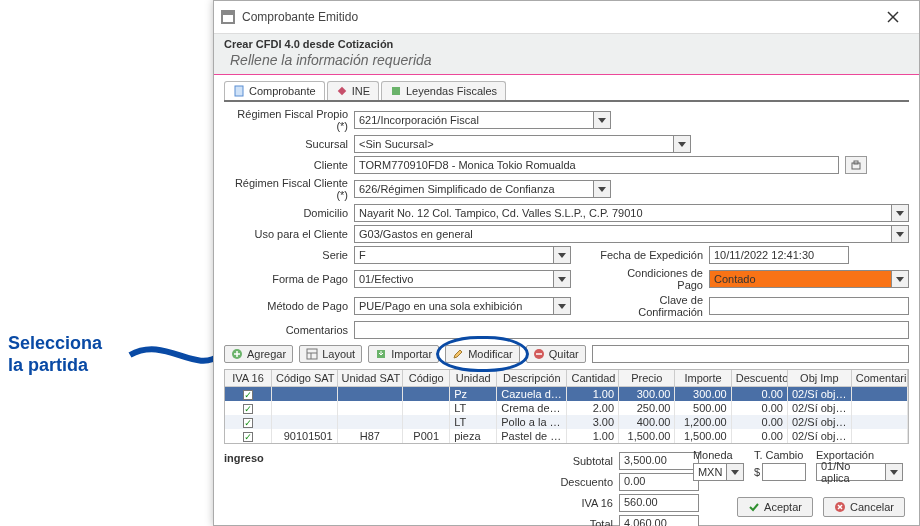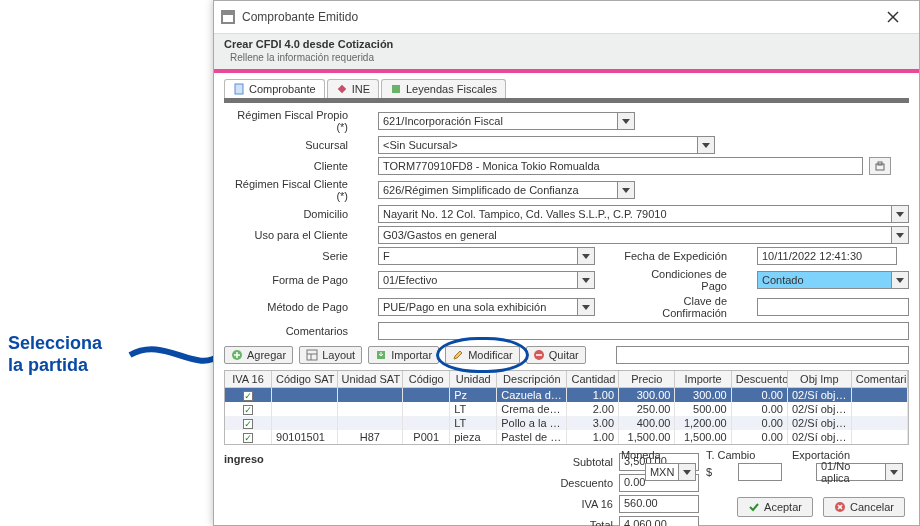--- a/index.html
+++ b/index.html
@@ -6,45 +6,45 @@
   body { margin: 0; font-family: "Segoe UI", Tahoma, sans-serif; font-size: 11px; color: #333; background: #fff; width: 920px; height: 526px; position: relative; }
   .annotation { position: absolute; left: 8px; top: 333px; width: 200px; color: #094aa5; font-weight: bold; font-size: 18px; font-family: Arial, sans-serif; line-height: 1.2; }
   .arrow-svg { position: absolute; left: 125px; top: 330px; }
   .window { position: absolute; left: 213px; top: 0; width: 707px; height: 526px; border: 1px solid #aaa; background: #fff; box-shadow: 0 0 8px rgba(0,0,0,0.25); }
   .titlebar { height: 28px; display: flex; align-items: center; padding: 16px 6px; border-bottom: 1px solid #ddd; background: #fff; }
   .titlebar-icon { width: 16px; height: 16px; margin-right: 6px; display: inline-flex; align-items: center; justify-content: center; }
   .titlebar-text { font-size: 12px; color: #444; flex: 1; }
   .close-btn { width: 40px; height: 28px; display: flex; align-items: center; justify-content: center; cursor: pointer; }
   .subtitle { padding: 4px 10px 2px 10px; background: #eef0f0; }
   .subtitle-strong { font-weight: bold; color: #333; font-size: 11px; }
-  .subhint { padding: 0 10px 6px 16px; color: #666; font-size: 10px; background: #eef0f0; border-bottom: 4px solid #ec4899; }
-  .tabs { display: flex; gap: 2px; margin: 6px 10px 0 10px; border-bottom: 5px solid #737373; }
+  .subhint { padding: 0 10px 6px 16px; color: #666; font-size: 14px; background: #eef0f0; border-bottom: 1px solid #ec4899; font-style: italic; }
+  .tabs { display: flex; gap: 2px; margin: 6px 10px 0 10px; border-bottom: 2px solid #737373; }
   .tab { padding: 3px 8px; border: 1px solid #b8b8b8; border-bottom: none; background: #f4f4f4; border-radius: 3px 3px 0 0; display: flex; align-items: center; gap: 4px; font-size: 11px; cursor: pointer; }
   .tab.active { background: #fff; }
   .tab-icon { width: 12px; height: 12px; display: inline-block; }
   .form { padding: 6px 10px 0 10px; }
   .row { display: flex; align-items: center; margin-bottom: 3px; }
   .lbl { width: 130px; text-align: right; padding-right: 6px; color: #333; font-size: 11px; }
-  .field { border: 1px solid #8a8a8a; background: #fff; height: 18px; padding: 0 4px; font-size: 11px; display: flex; align-items: center; margin-left: 24px; }
+  .field { border: 1px solid #8a8a8a; background: #fff; height: 18px; padding: 0 4px; font-size: 11px; display: flex; align-items: center; }
   .combo { display: flex; }
   .combo-drop { width: 17px; border: 1px solid #8a8a8a; border-left: none; background: #f1f1f1; display: flex; align-items: center; justify-content: center; height: 18px; cursor: pointer; }
   .triangle { width: 0; height: 0; border-left: 4px solid transparent; border-right: 4px solid transparent; border-top: 5px solid #444; }
   .toolbar { display: flex; gap: 6px; margin: 6px 10px; align-items: center; }
   .tbtn { border: 1px solid #999; background: #f2f2f2; padding: 2px 6px; display: flex; align-items: center; gap: 4px; font-size: 11px; border-radius: 2px; cursor: pointer; }
   .highlight-ring { position: relative; }
   .highlight-ring::after { content: ""; position: absolute; left: -10px; top: -10px; right: -10px; bottom: -10px; border: 3px solid #094aa5; border-radius: 50% / 55%; pointer-events: none; }
   .grid { margin: 0 10px; border: 1px solid #b8b8b8; }
   .ghead { display: flex; background: #f4f4f4; font-size: 11px; }
   .ghead > div { border-right: 1px solid #ccc; border-bottom: 1px solid #ccc; padding: 2px 4px; text-align: center; white-space: nowrap; overflow: hidden; }
   .grow { display: flex; font-size: 11px; }
   .grow > div { border-right: 1px solid #e4e4e4; padding: 1px 4px; white-space: nowrap; overflow: hidden; text-overflow: ellipsis; }
   .grow.sel > div { background: #4a6fa6; color: #fff; }
   .grow.alt > div { background: #eef2f8; }
   .c-iva  { width: 50px; text-align: center; }
-  .c-csat { width: 70px; text-align: left; }
+  .c-csat { width: 70px; text-align: right; }
   .c-usat { width: 70px; text-align: center; }
   .c-cod  { width: 50px; text-align: center; }
   .c-uni  { width: 50px; text-align: left; }
   .c-desc { width: 75px; text-align: left; }
   .c-cant { width: 55px; text-align: right; }
   .c-prec { width: 60px; text-align: right; }
   .c-imp  { width: 60px; text-align: right; }
   .c-dto  { width: 60px; text-align: right; }
   .c-obj  { width: 68px; text-align: left; }
   .c-com  { width: 60px; text-align: left; }
@@ -198,21 +198,21 @@
       <div class="lbl">Forma de Pago</div>
       <div class="combo">
         <div class="field" style="width:200px">01/Efectivo</div>
         <div class="combo-drop">
             <div class="triangle"></div>
           </div>
       </div>
       <div style="width:28px"></div>
       <div class="lbl" style="width:110px">Condiciones de Pago</div>
       <div class="combo" style="flex:1">
-        <div class="field" style="flex:1;background:#7dd3fc">Contado</div>
+        <div class="field" style="flex:1;background:#f97316">Contado</div>
         <div class="combo-drop">
             <div class="triangle"></div>
           </div>
       </div>
     </div>
 
     <div class="row">
       <div class="lbl">Método de Pago</div>
       <div class="combo">
         <div class="field" style="width:200px">PUE/Pago en una sola exhibición</div>

